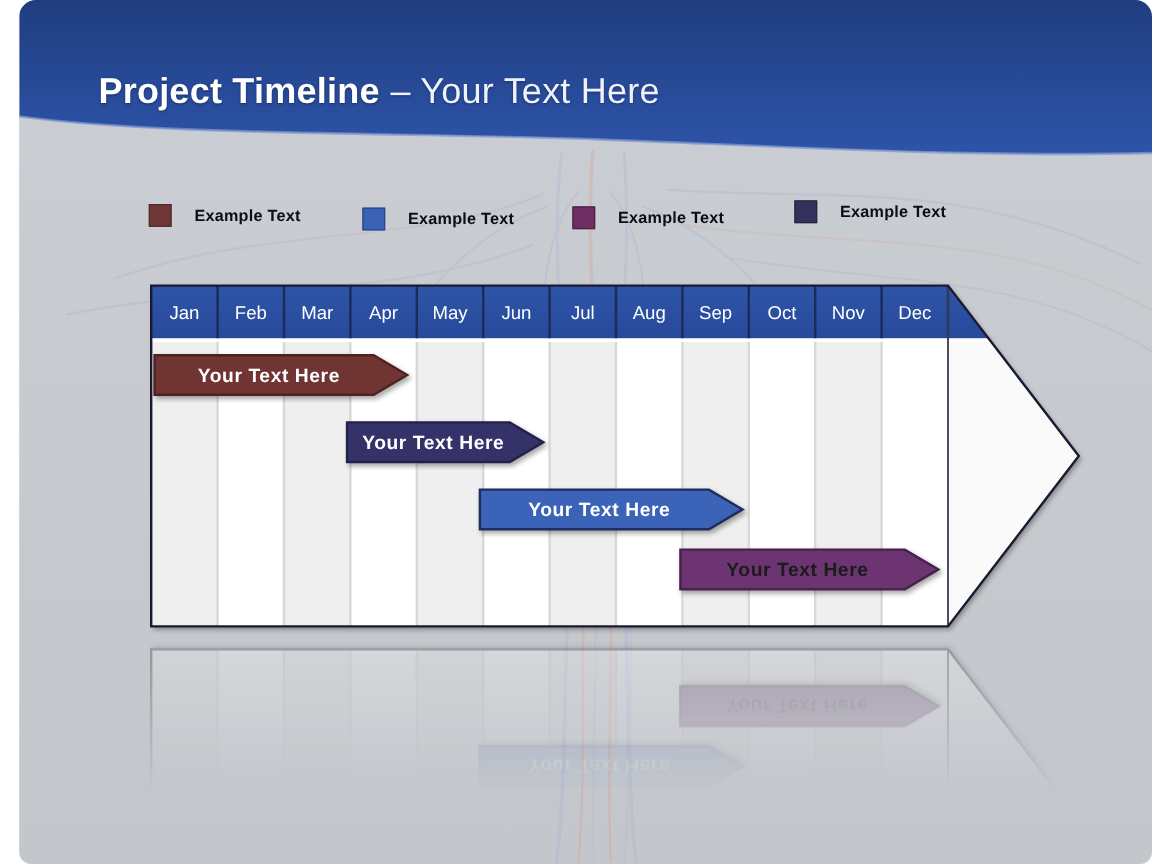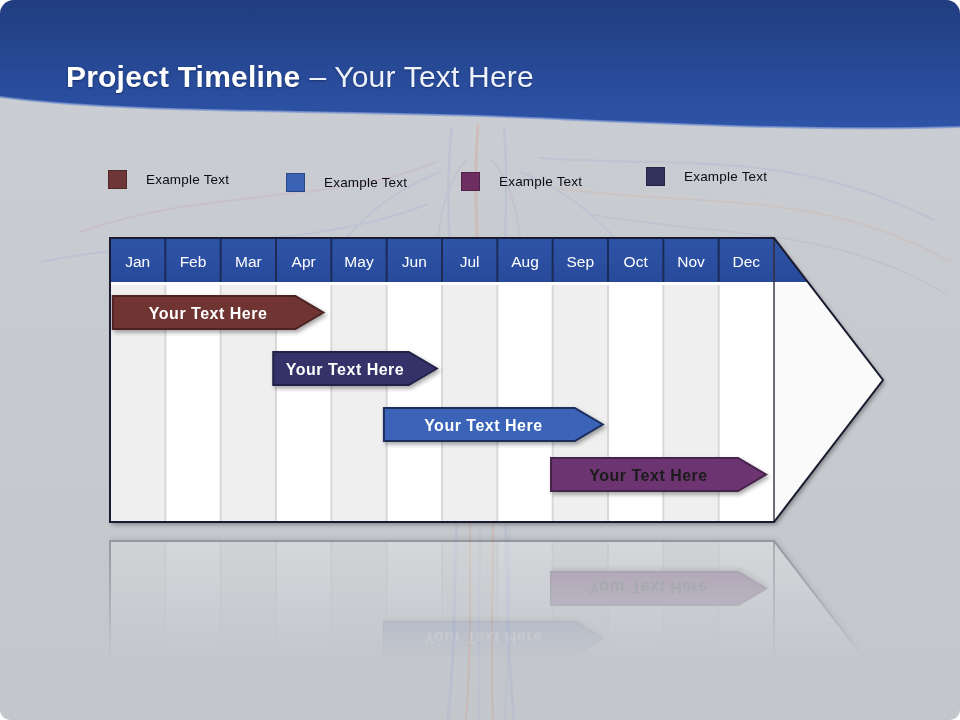--- a/index.html
+++ b/index.html
@@ -1,29 +1,29 @@
 <!DOCTYPE html>
 <html><head>
 <meta charset="utf-8">
 <style>
   html,body{margin:0;padding:0;background:#ffffff;}
   .stage{width:960px;height:720px;position:relative;font-family:"Liberation Sans",sans-serif;
          -webkit-user-select:none;}
   .slide{position:absolute;inset:0;border-radius:14px 14px 10px 10px;overflow:hidden;
-         background:linear-gradient(180deg,#cbced4 0%,#c7cacf 45%,#c3c6cb 100%);}
+         background:linear-gradient(180deg,#cbced4 0%,#c7cacf 45%,#c3c6cb 100%);margin-left:16px;}
   .bg-svg{position:absolute;left:0;top:0;width:960px;height:720px;opacity:.55;}
   .hdr-svg{position:absolute;left:0;top:0;width:960px;height:140px;}
   .title{position:absolute;left:66px;top:60px;width:860px;font-size:30px;color:#ffffff;
          white-space:nowrap;letter-spacing:.2px;}
   .title .t-bold{font-weight:bold;text-shadow:0 1px 2px rgba(10,20,60,.55);}
   .title .t-rest{font-weight:normal;color:#eef2fb;margin-left:9px;text-shadow:0 1px 2px rgba(10,20,60,.45);}
   .legend{position:absolute;left:0;top:0;width:960px;height:230px;}
   .legend-item{position:absolute;display:flex;align-items:center;}
   .legend-swatch{width:19px;height:19px;margin-right:19px;box-sizing:border-box;border:1px solid rgba(0,0,0,.35);}
-  .legend-label{font-size:13.5px;font-weight:normal;color:#0d0d14;letter-spacing:.2px;}
+  .legend-label{font-size:13.5px;font-weight:bold;color:#0d0d14;letter-spacing:.2px;}
   .timeline-wrap{position:absolute;left:0;top:230px;width:956px;height:300px;
       -webkit-box-reflect: below 3px linear-gradient(transparent 58%, rgba(255,255,255,0.30) 100%);}
   .timeline-wrap svg{display:block;}
   text{font-family:"Liberation Sans",sans-serif;}
 </style>
 </head>
 <body>
 
 <div class="stage">
   <div class="slide">

